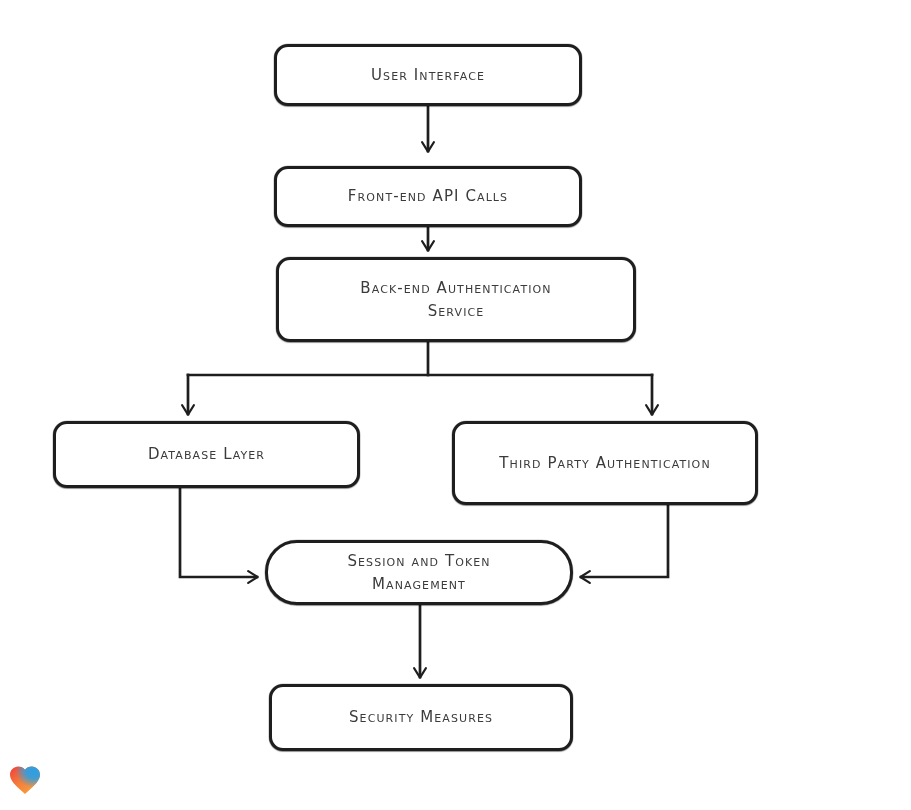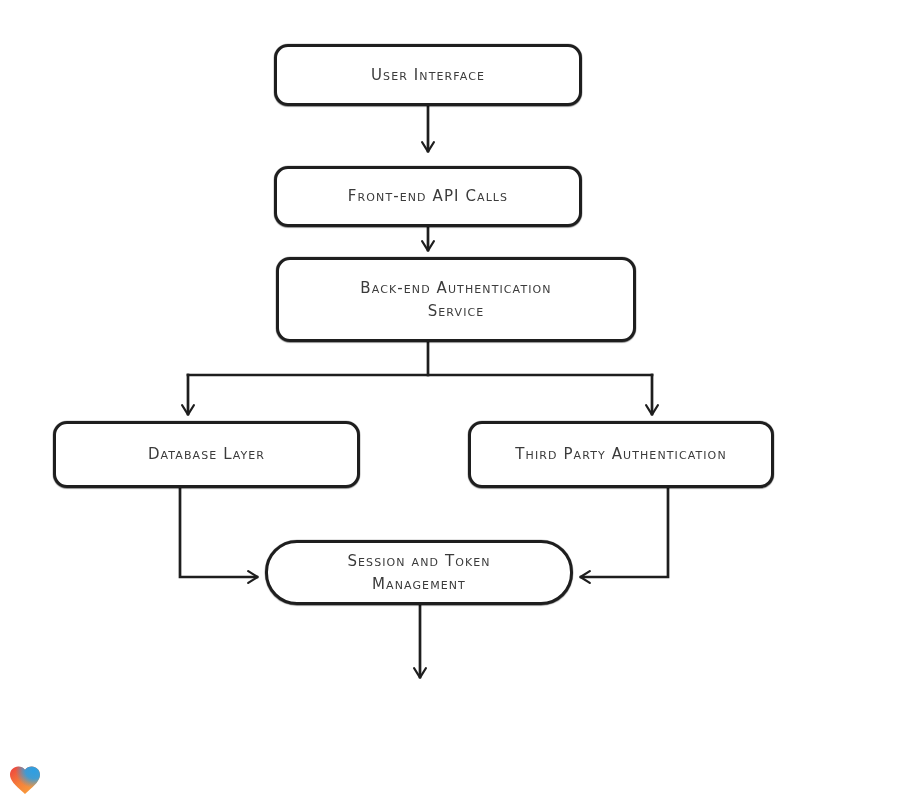--- a/index.html
+++ b/index.html
@@ -41,21 +41,21 @@
     font-variant: small-caps;
     font-size: 15px;
     letter-spacing: 1.1px;
     line-height: 1.5;
     color: #3b3b3b;
   }
   .n1 { left: 274px; top: 44px;  width: 308px; height: 62px; }
   .n2 { left: 274px; top: 158px; width: 308px; height: 61px; margin-top: 8px; }
   .n3 { left: 276px; top: 257px; width: 360px; height: 85px; }
   .n4 { left: 53px;  top: 421px; width: 307px; height: 67px; }
-  .n5 { left: 468px; top: 421px; width: 306px; height: 67px; }
+  .n5 { left: 452px; top: 421px; width: 306px; height: 84px; }
   .n6 { left: 265px; top: 540px; width: 308px; height: 65px; border-radius: 32px; }
   .n7 { left: 269px; top: 684px; width: 304px; height: 67px; }
   .n3 span { max-width: 250px; }
   .n6 span { max-width: 190px; }
   .logo {
     position: absolute;
     left: 7px;
     top: 761px;
     width: 36px;
     height: 38px;
@@ -98,20 +98,23 @@
   </div>
   <div class="node n4">
     <span>Database Layer</span>
   </div>
   <div class="node n5">
     <span>Third Party Authentication</span>
   </div>
   <div class="node n6">
     <span>Session and Token Management</span>
   </div>
+  <div class="node n7">
+    <span>Security Measures</span>
+  </div>
 
   <a class="logo">
     <svg viewBox="0 0 24 24" width="36" height="38" xmlns="http://www.w3.org/2000/svg">
       <defs>
         <linearGradient id="heartWarm" x1="0" y1="0" x2="0.9" y2="1">
           <stop offset="0" stop-color="#ee3f3e"></stop>
           <stop offset="0.5" stop-color="#f57f3a"></stop>
           <stop offset="1" stop-color="#f9a83d"></stop>
         </linearGradient>
         <radialGradient id="heartBlue" cx="0.80" cy="0.16" r="0.62">

